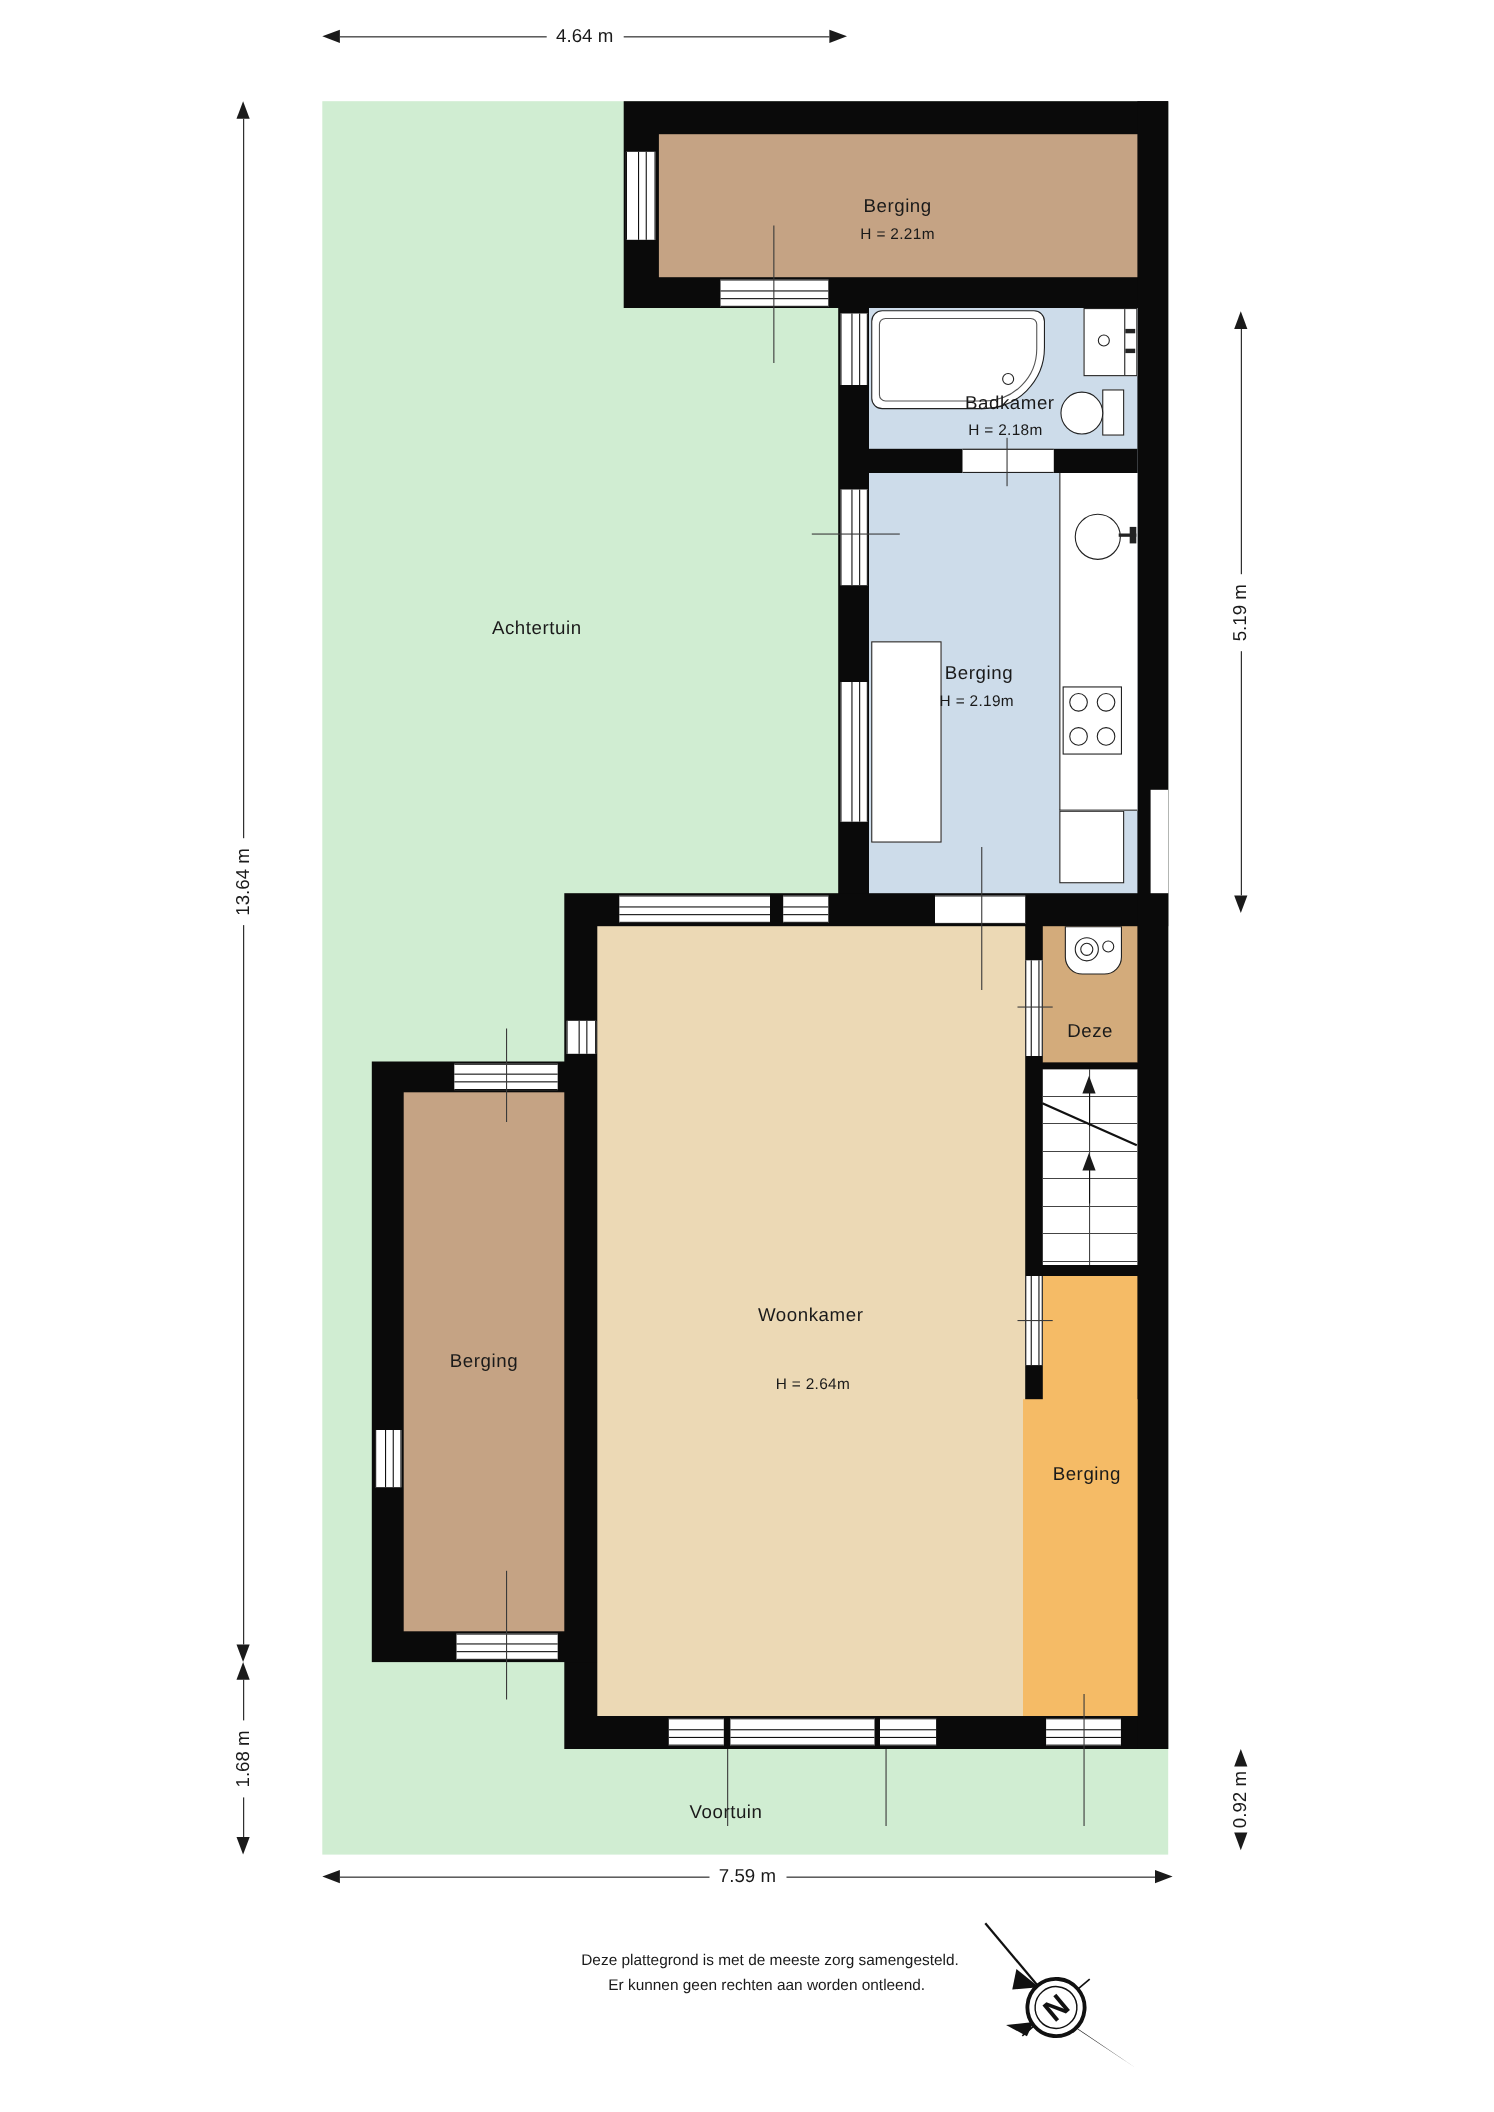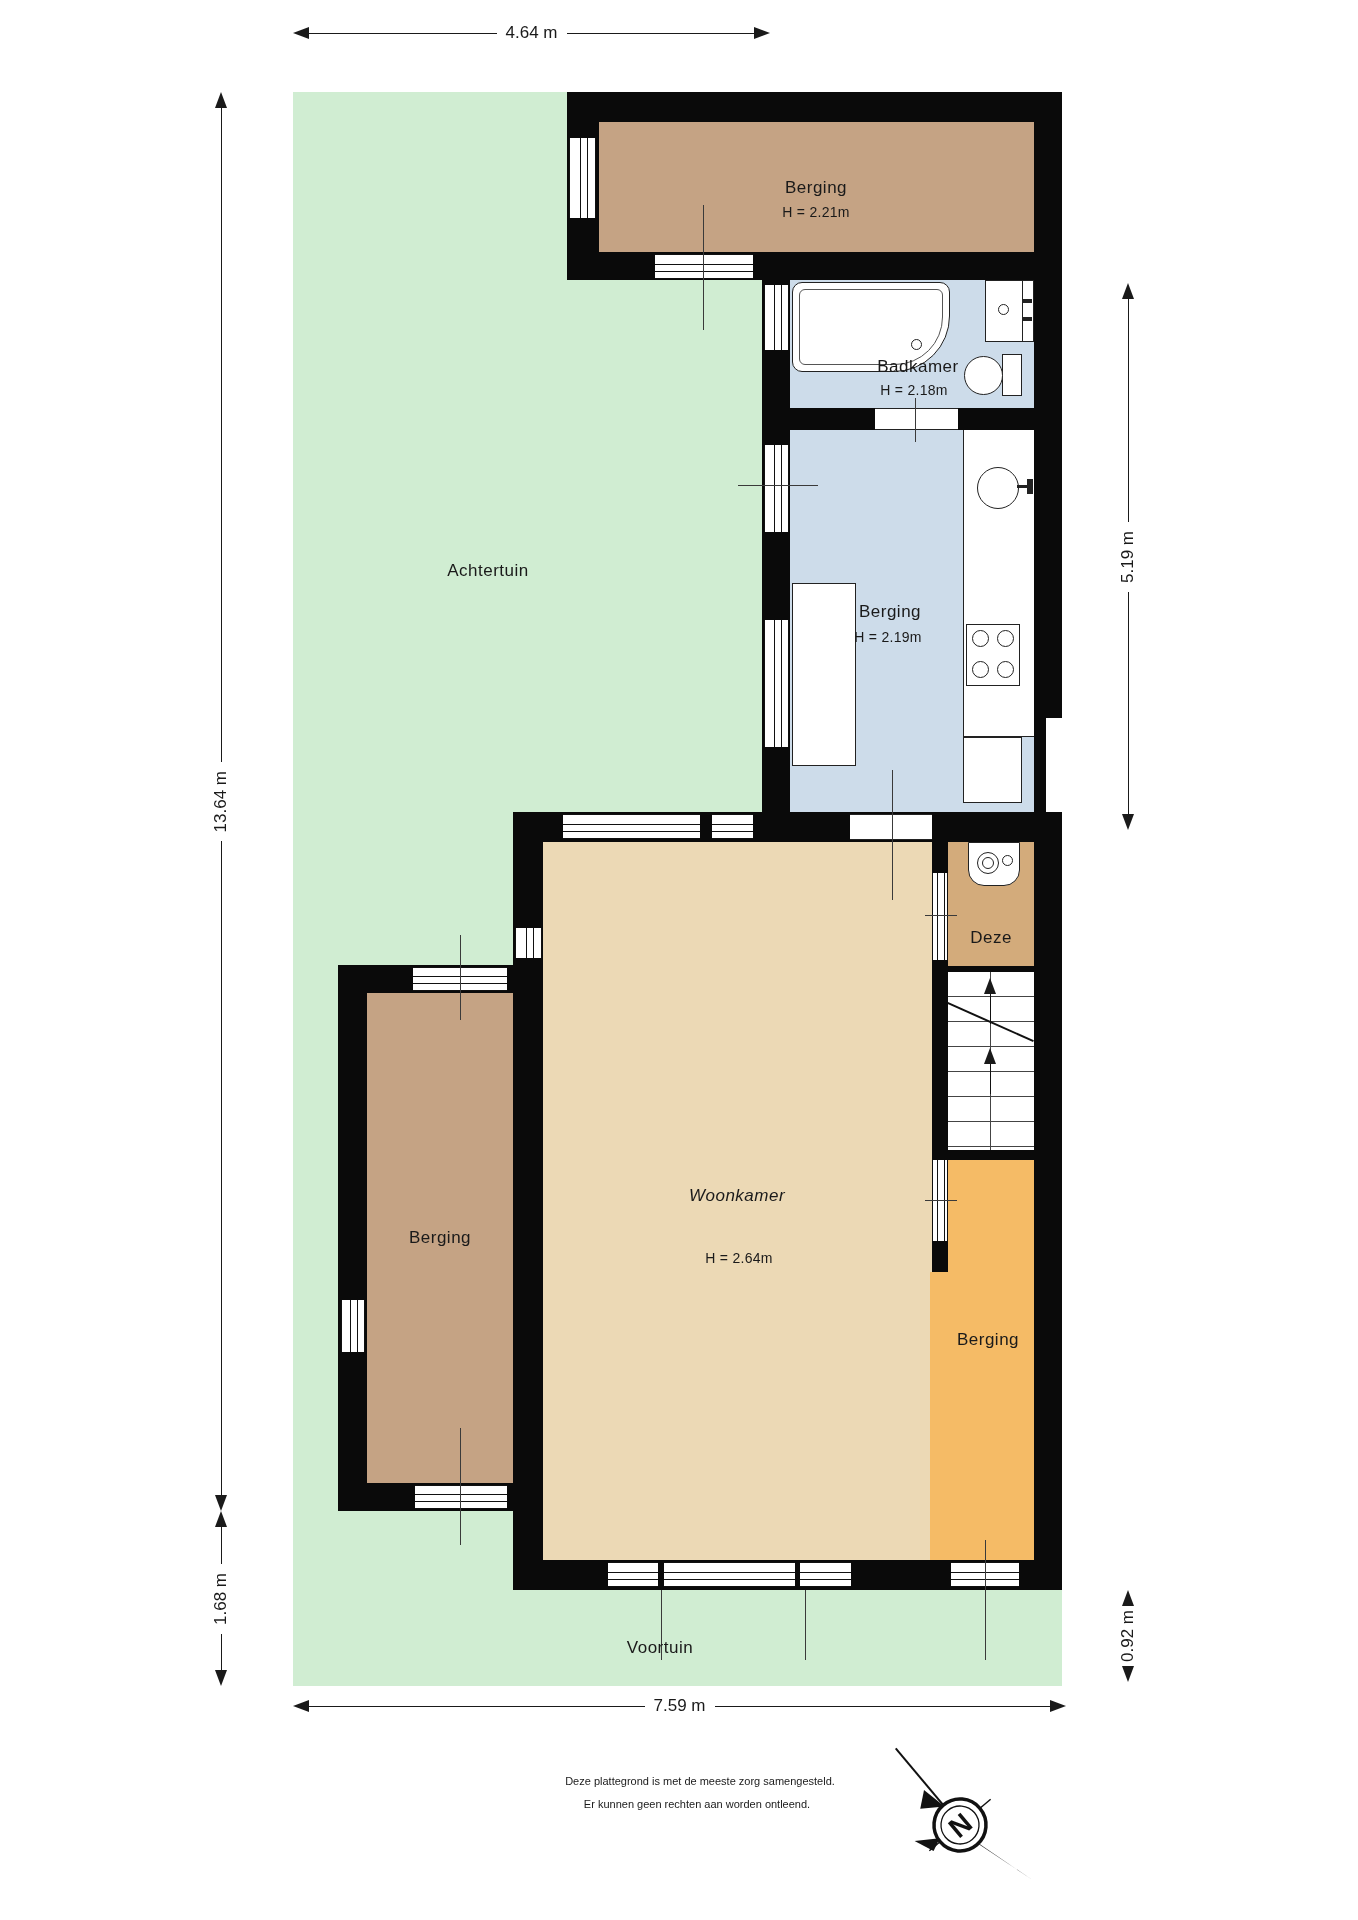--- a/index.html
+++ b/index.html
@@ -27,21 +27,21 @@
   .dimh span{padding:0 9px;font-size:17px;white-space:nowrap;}
   .dimv{position:absolute;display:flex;flex-direction:column;align-items:center;width:20px;}
   .dimv .ln{flex:1;width:0;border-left:1.5px solid #1a1a1a;}
   .dimv span{writing-mode:vertical-rl;transform:rotate(180deg);padding:9px 0;font-size:17px;white-space:nowrap;}
   .tw{width:0;height:0;border-top:6px solid transparent;border-bottom:6px solid transparent;border-right:16px solid #1a1a1a;}
   .te{width:0;height:0;border-top:6px solid transparent;border-bottom:6px solid transparent;border-left:16px solid #1a1a1a;}
   .tn{width:0;height:0;border-left:6px solid transparent;border-right:6px solid transparent;border-bottom:16px solid #1a1a1a;}
   .ts{width:0;height:0;border-left:6px solid transparent;border-right:6px solid transparent;border-top:16px solid #1a1a1a;}
   .stairs{position:absolute;background:#fff;
      background-image:repeating-linear-gradient(to bottom, transparent 0 24px, #444 24px 25px);}
-  .footer{position:absolute;transform:translate(-50%,-50%);font-size:11px;white-space:nowrap;text-align:center;}
+  .footer{position:absolute;transform:translate(-50%,-50%);font-size:14px;white-space:nowrap;text-align:center;}
 </style>
 </head>
 <body>
 
 <div id="canvas">
 
   <div class="room" style="left:293px;top:92px;width:769px;height:1594px;background:#d0edd2;"></div>
 
   <div class="wall" style="left:567px;top:92px;width:495px;height:188px;"></div>
   <div class="wall" style="left:762px;top:280px;width:300px;height:562px;"></div>
@@ -180,21 +180,21 @@
   <div class="lbl small" style="left:816px;top:212px;">H = 2.21m</div>
 
   <div class="lbl" style="left:918px;top:367px;">Badkamer</div>
   <div class="lbl small" style="left:914px;top:390px;">H = 2.18m</div>
 
   <div class="lbl" style="left:890px;top:612px;">Berging</div>
   <div class="lbl small" style="left:888px;top:637px;">H = 2.19m</div>
 
   <div class="lbl" style="left:488px;top:571px;">Achtertuin</div>
 
-  <div class="lbl" style="left:737px;top:1196px;font-style:italic;">Woonkamer</div>
+  <div class="lbl" style="left:737px;top:1196px;">Woonkamer</div>
   <div class="lbl small" style="left:739px;top:1222px;margin-top:36px;">H = 2.64m</div>
 
   <div class="lbl" style="left:991px;top:938px;">Deze</div>
   <div class="lbl" style="left:440px;top:1238px;">Berging</div>
   <div class="lbl" style="left:988px;top:1340px;">Berging</div>
   <div class="lbl" style="left:628px;top:1648px;margin-left:32px;">Voortuin</div>
 
   <div class="dimh" style="left:293px;top:24px;width:477px;">
     <div class="tw"></div>
       <div class="ln"></div>

